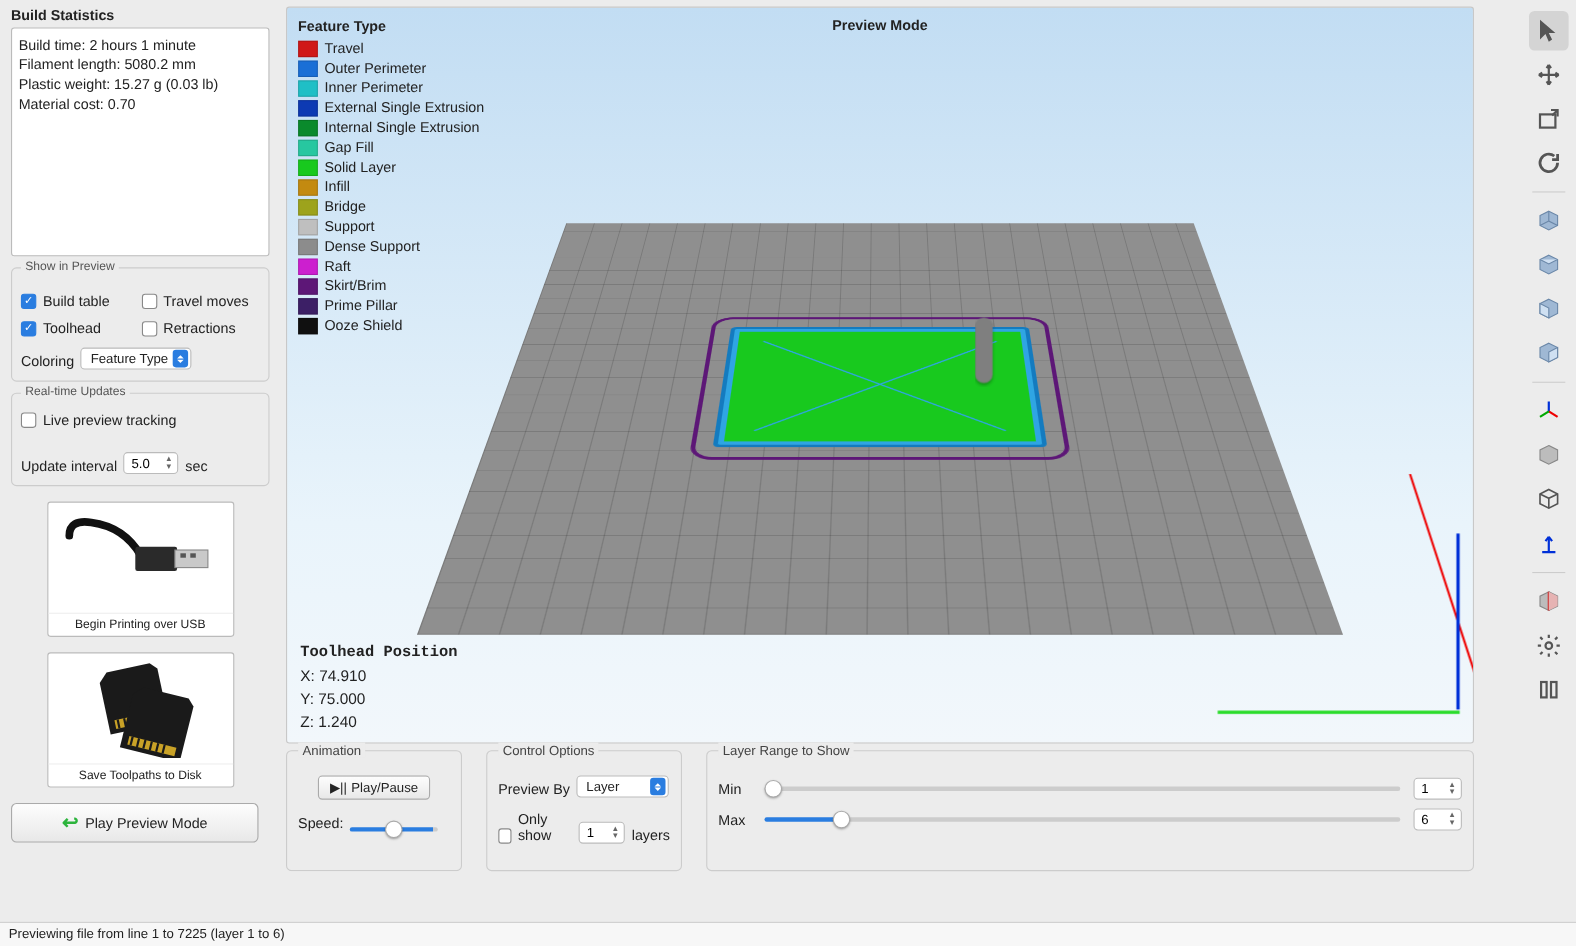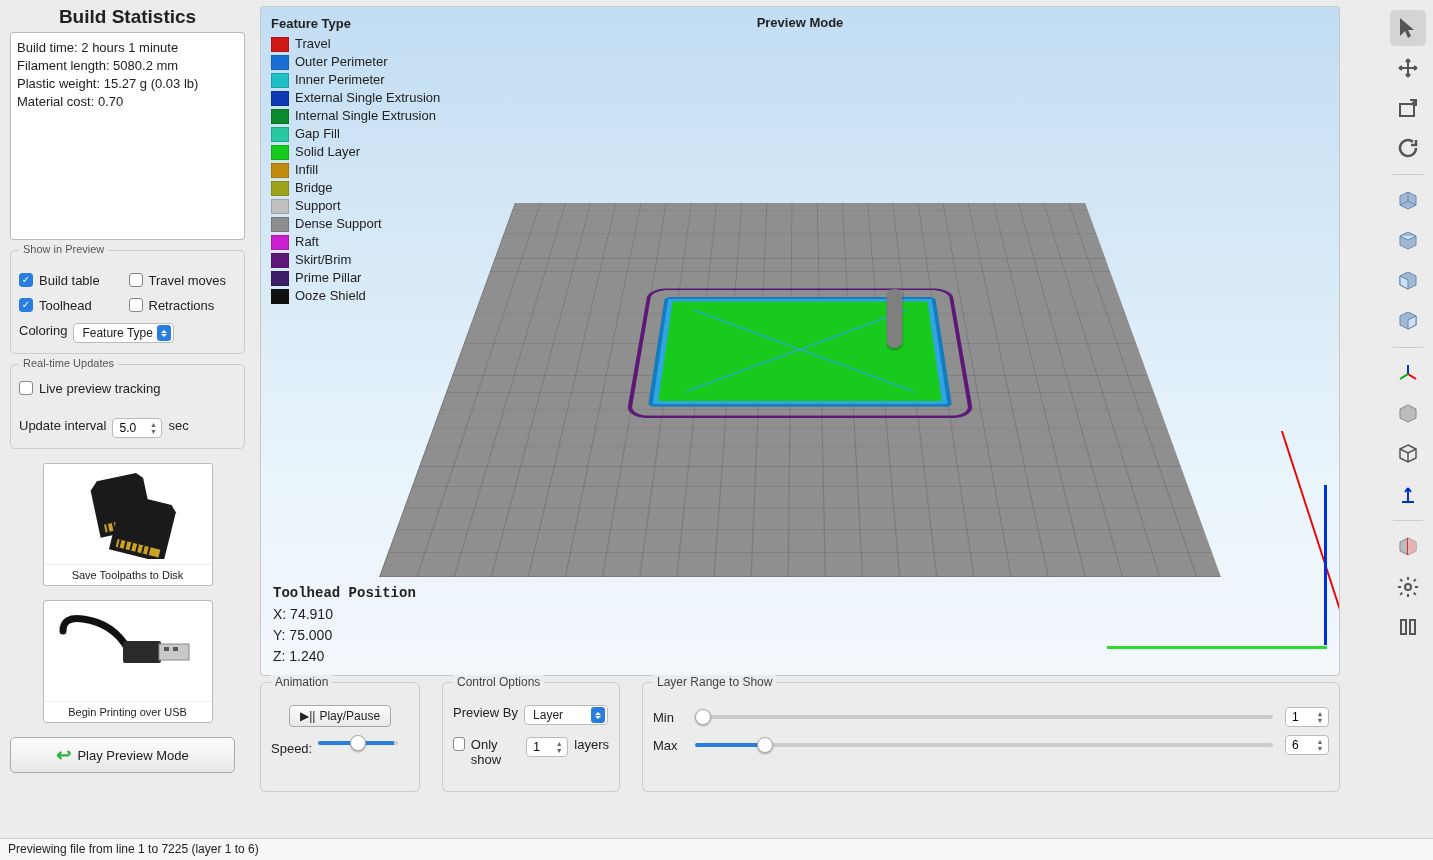--- a/index.html
+++ b/index.html
@@ -1,24 +1,24 @@
 <!DOCTYPE html>
 <html><head>
 <meta charset="utf-8">
 <style>
 * { box-sizing: border-box; margin: 0; padding: 0; font-family: -apple-system, "Helvetica Neue", Arial, sans-serif; }
 body { background: #ececec; width: 1433px; height: 860px; overflow: hidden; position: relative; font-size: 13px; color: #222; }
 
 
 .left-panel { position: absolute; left: 10px; top: 6px; width: 235px; }
-.panel-title { text-align: center; font-weight: 600; font-size: 19px; margin-bottom: 4px; }
+.panel-title { text-align: left; font-weight: 600; font-size: 13px; margin-bottom: 4px; }
 .stats-box { background: #fff; border: 1px solid #bbb; border-radius: 3px; padding: 6px 6px; height: 208px; font-size: 13px; line-height: 18px; }
 .group { border: 1px solid #ccc; border-radius: 5px; padding: 8px 8px 10px 8px; margin-top: 10px; position: relative; }
 .group-title { position: absolute; top: -8px; left: 8px; background: #ececec; padding: 0 4px; font-size: 11px; color: #555; }
-.cb-row { display: flex; align-items: flex-start; gap: 6px; margin-top: 6px; }
+.cb-row { display: flex; align-items: flex-end; gap: 6px; margin-top: 6px; }
 .cb-grid { display: grid; grid-template-columns: 1fr 1fr; gap: 4px 2px; margin-top: 8px; }
 .checkbox { width: 14px; height: 14px; border: 1px solid #888; border-radius: 3px; background: #fff; display: inline-flex; align-items: center; justify-content: center; }
 .checkbox.checked { background: #2a7de0; border-color: #2a7de0; }
 .checkbox.checked::after { content: "✓"; color: #fff; font-size: 10px; line-height: 10px; }
 .select { background: #fff; border: 1px solid #bbb; border-radius: 4px; padding: 2px 20px 2px 8px; position: relative; display: inline-block; font-size: 12px; }
 .select-arrows { position: absolute; right: 2px; top: 1px; bottom: 1px; width: 14px; background: #2a7de0; border-radius: 3px; display:flex; flex-direction:column; align-items:center; justify-content:center; }
 .select-arrows::before { content:""; border-left:3px solid transparent; border-right:3px solid transparent; border-bottom:3px solid #fff; margin-bottom:1px;}
 .select-arrows::after { content:""; border-left:3px solid transparent; border-right:3px solid transparent; border-top:3px solid #fff;}
 .row-label { font-size: 13px; }
 .numbox { display:inline-flex; align-items:center; background:#fff; border:1px solid #bbb; border-radius:4px; padding:2px 2px 2px 6px; width:50px; position:relative;}
@@ -145,20 +145,33 @@
       <span class="row-label">Update interval</span>
       <span class="numbox">
         <input value="5.0" style="">
         <span class="stepper">
             <span>▲</span>
             <span>▼</span>
           </span>
       </span>
       <span class="row-label">sec</span>
     </div>
+  </div>
+
+  <div class="card">
+    <div class="img-area">
+      <svg width="150" height="80" viewBox="0 0 150 80">
+        <path d="M 10 20 Q 10 5 30 8 Q 60 12 75 38" stroke="#111" stroke-width="7" fill="none" stroke-linecap="round"></path>
+        <rect x="70" y="30" width="38" height="22" rx="2" fill="#2a2a2a"></rect>
+        <rect x="106" y="33" width="30" height="16" fill="#c9c9c9" stroke="#888"></rect>
+        <rect x="111" y="36" width="5" height="4" fill="#555"></rect>
+          <rect x="120" y="36" width="5" height="4" fill="#555"></rect>
+      </svg>
+    </div>
+    <div class="cap">Begin Printing over USB</div>
   </div>
 
   <div class="card">
     <div class="img-area">
       <svg width="150" height="90" viewBox="0 0 150 90">
         <g transform="translate(36,14) rotate(-12)">
           <path d="M0 8 L8 0 L48 0 L54 6 L54 56 L0 56 Z" fill="#1a1a1a"></path>
           <rect x="6" y="44" width="42" height="8" fill="#c9a227"></rect>
           <g fill="#1a1a1a">
               <rect x="8" y="44" width="2" height="8"></rect>
@@ -179,33 +192,20 @@
               <rect x="26" y="46" width="2" height="8"></rect>
               <rect x="32" y="46" width="2" height="8"></rect>
               <rect x="38" y="46" width="2" height="8"></rect>
             </g>
         </g>
       </svg>
     </div>
     <div class="cap">Save Toolpaths to Disk</div>
   </div>
 
-  <div class="card">
-    <div class="img-area">
-      <svg width="150" height="80" viewBox="0 0 150 80">
-        <path d="M 10 20 Q 10 5 30 8 Q 60 12 75 38" stroke="#111" stroke-width="7" fill="none" stroke-linecap="round"></path>
-        <rect x="70" y="30" width="38" height="22" rx="2" fill="#2a2a2a"></rect>
-        <rect x="106" y="33" width="30" height="16" fill="#c9c9c9" stroke="#888"></rect>
-        <rect x="111" y="36" width="5" height="4" fill="#555"></rect>
-          <rect x="120" y="36" width="5" height="4" fill="#555"></rect>
-      </svg>
-    </div>
-    <div class="cap">Begin Printing over USB</div>
-  </div>
-
   <div class="big-btn">
     <span class="arrow-left">↩</span>
     <span>Play Preview Mode</span>
   </div>
 </div>
 
 <div class="viewport">
   <div class="mode-title">Preview Mode</div>
 
   <div class="legend">

